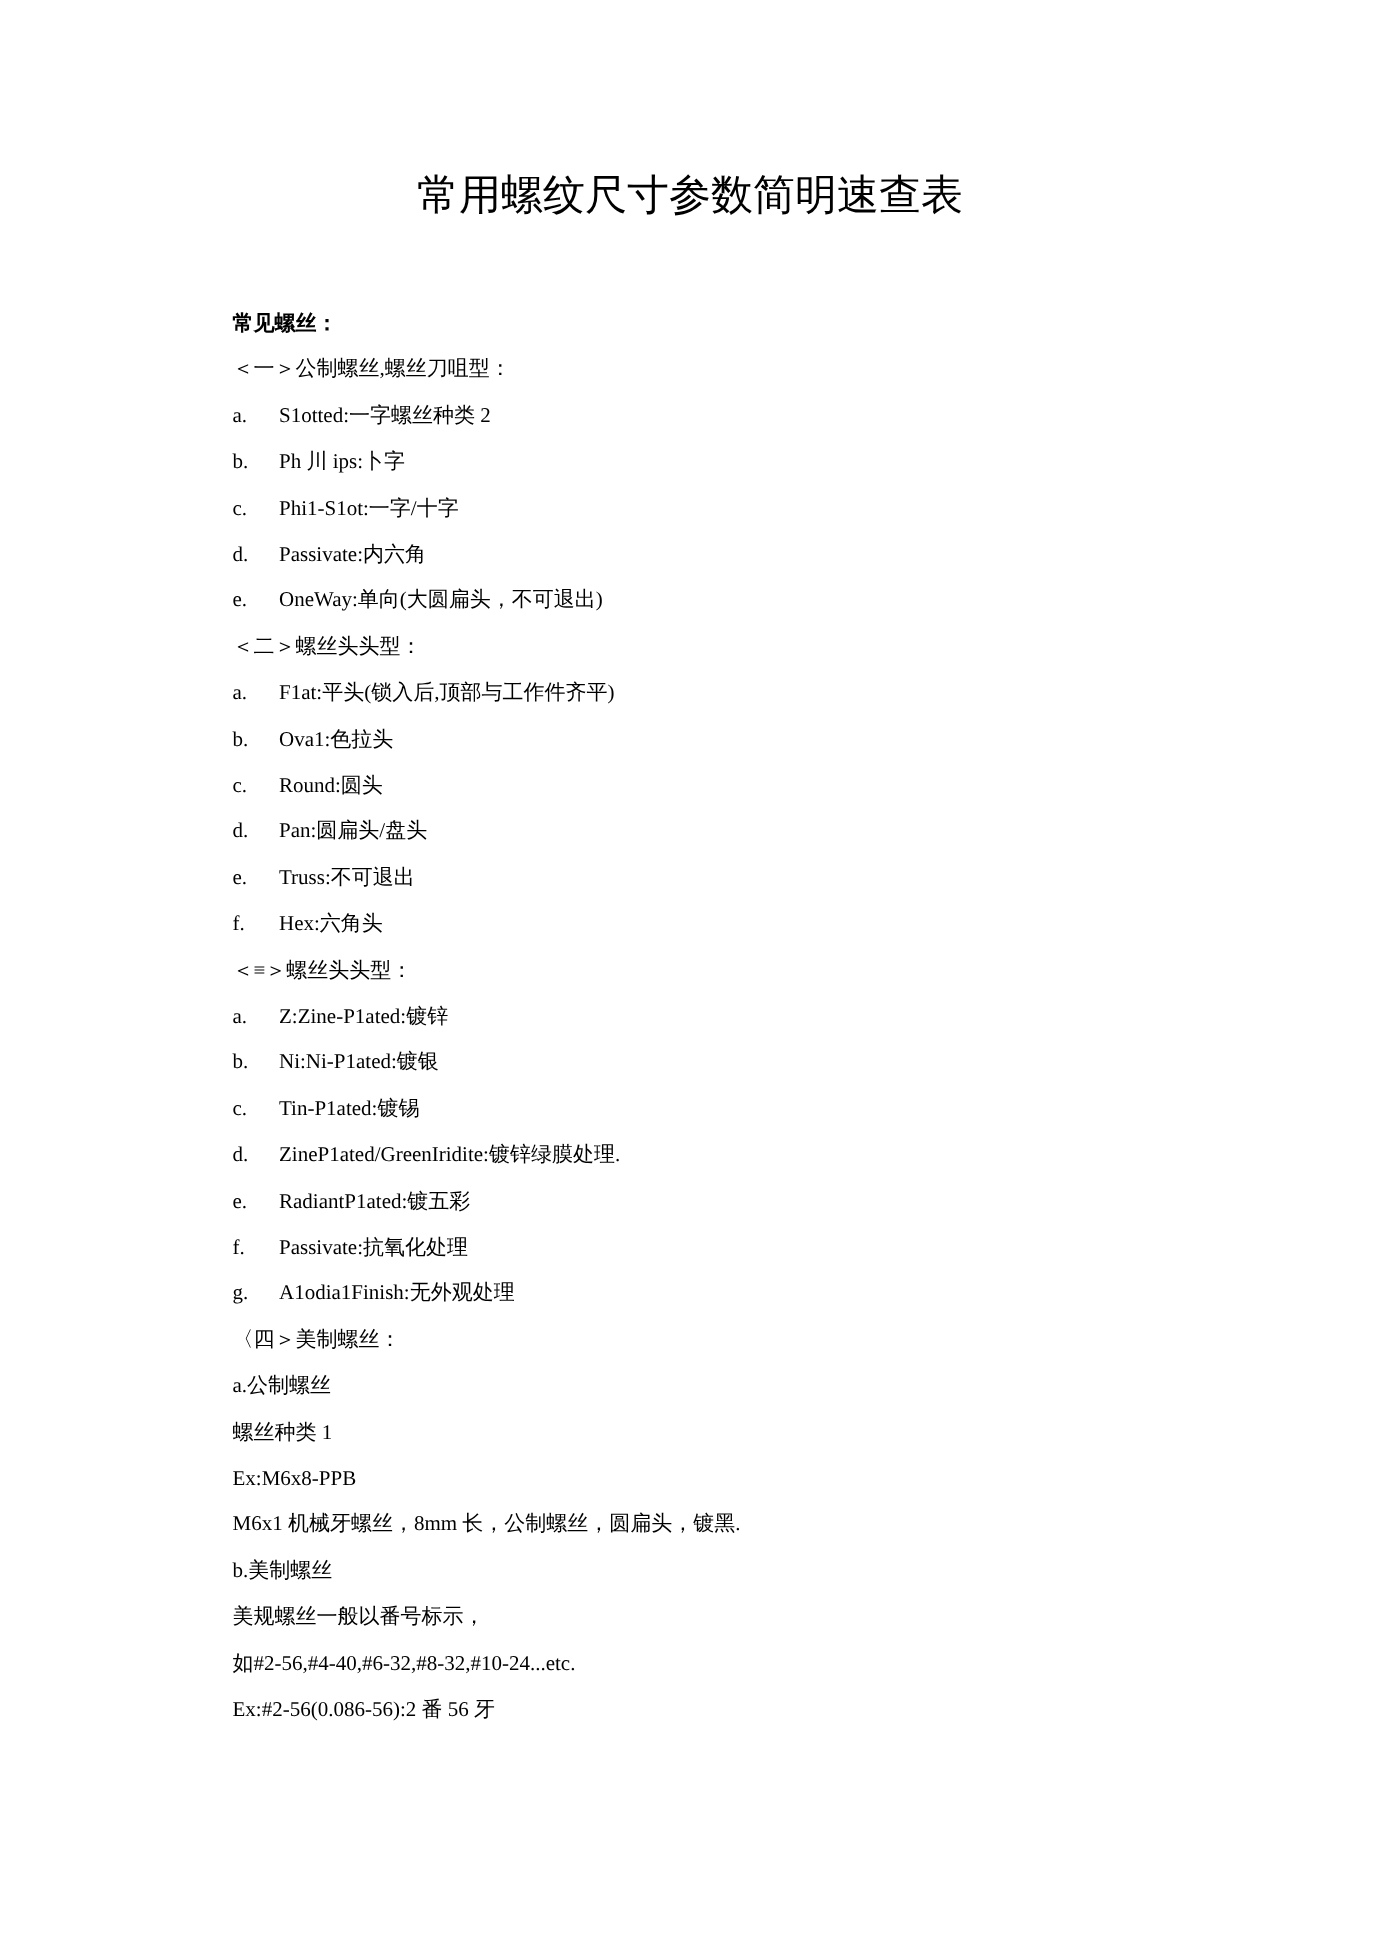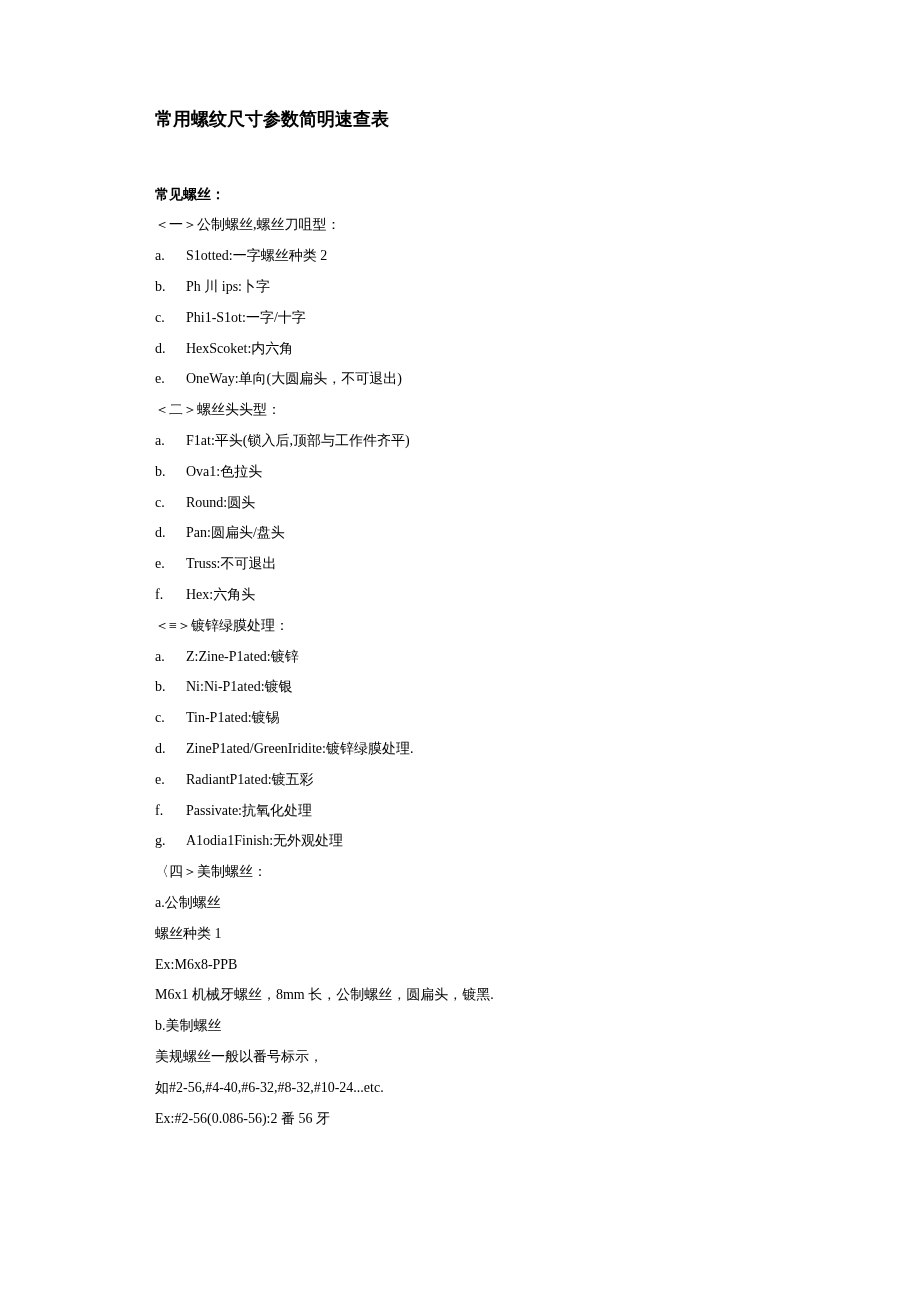--- a/index.html
+++ b/index.html
@@ -11,22 +11,23 @@
       width: 920px;
       min-height: 1301px;
       background: #ffffff;
       font-family: "SimSun", "Microsoft YaHei", Arial, sans-serif;
       padding: 100px 155px 60px 155px;
       color: #000000;
       font-size: 14px;
       line-height: 2.2;
     }
     .title {
-      font-size: 18px;
-      font-weight: bold;
+      text-align: center;
+      font-size: 28px;
+      font-weight: normal;
       margin-bottom: 40px;
       font-family: "SimSun", serif;
     }
     .section-header {
       font-weight: bold;
       font-family: "SimSun", serif;
     }
     .sub-header {
       font-family: "SimSun", serif;
     }
@@ -46,32 +47,32 @@
 <body>
 
 <h1 class="title">常用螺纹尺寸参数简明速查表</h1>
 
 <p class="line section-header">常见螺丝：</p>
 
 <p class="line sub-header">＜一＞公制螺丝,螺丝刀咀型：</p>
 <p class="line item"><span class="item-label">a.</span>&nbsp;&nbsp;<span>S1otted:一字螺丝种类 2</span></p>
 <p class="line item"><span class="item-label">b.</span>&nbsp;&nbsp;<span>Ph 川 ips:卜字</span></p>
 <p class="line item"><span class="item-label">c.</span>&nbsp;&nbsp;<span>Phi1-S1ot:一字/十字</span></p>
-<p class="line item"><span class="item-label">d.</span>&nbsp;&nbsp;<span>HexScoket:内六角</span></p>
+<p class="line item"><span class="item-label">d.</span>&nbsp;&nbsp;<span>Passivate:内六角</span></p>
 <p class="line item"><span class="item-label">e.</span>&nbsp;&nbsp;<span>OneWay:单向(大圆扁头，不可退出)</span></p>
 
 <p class="line sub-header">＜二＞螺丝头头型：</p>
 <p class="line item"><span class="item-label">a.</span>&nbsp;&nbsp;<span>F1at:平头(锁入后,顶部与工作件齐平)</span></p>
 <p class="line item"><span class="item-label">b.</span>&nbsp;&nbsp;<span>Ova1:色拉头</span></p>
 <p class="line item"><span class="item-label">c.</span>&nbsp;&nbsp;<span>Round:圆头</span></p>
 <p class="line item"><span class="item-label">d.</span>&nbsp;&nbsp;<span>Pan:圆扁头/盘头</span></p>
 <p class="line item"><span class="item-label">e.</span>&nbsp;&nbsp;<span>Truss:不可退出</span></p>
 <p class="line item"><span class="item-label">f.</span>&nbsp;&nbsp;<span>Hex:六角头</span></p>
 
-<p class="line sub-header">＜≡＞镀锌绿膜处理：</p>
+<p class="line sub-header">＜≡＞螺丝头头型：</p>
 <p class="line item"><span class="item-label">a.</span>&nbsp;&nbsp;<span>Z:Zine-P1ated:镀锌</span></p>
 <p class="line item"><span class="item-label">b.</span>&nbsp;&nbsp;<span>Ni:Ni-P1ated:镀银</span></p>
 <p class="line item"><span class="item-label">c.</span>&nbsp;&nbsp;<span>Tin-P1ated:镀锡</span></p>
 <p class="line item"><span class="item-label">d.</span>&nbsp;&nbsp;<span>ZineP1ated/GreenIridite:镀锌绿膜处理.</span></p>
 <p class="line item"><span class="item-label">e.</span>&nbsp;&nbsp;<span>RadiantP1ated:镀五彩</span></p>
 <p class="line item"><span class="item-label">f.</span>&nbsp;&nbsp;<span>Passivate:抗氧化处理</span></p>
 <p class="line item"><span class="item-label">g.</span>&nbsp;&nbsp;<span>A1odia1Finish:无外观处理</span></p>
 
 <p class="line sub-header">〈四＞美制螺丝：</p>
 <p class="line item">a.公制螺丝</p>

